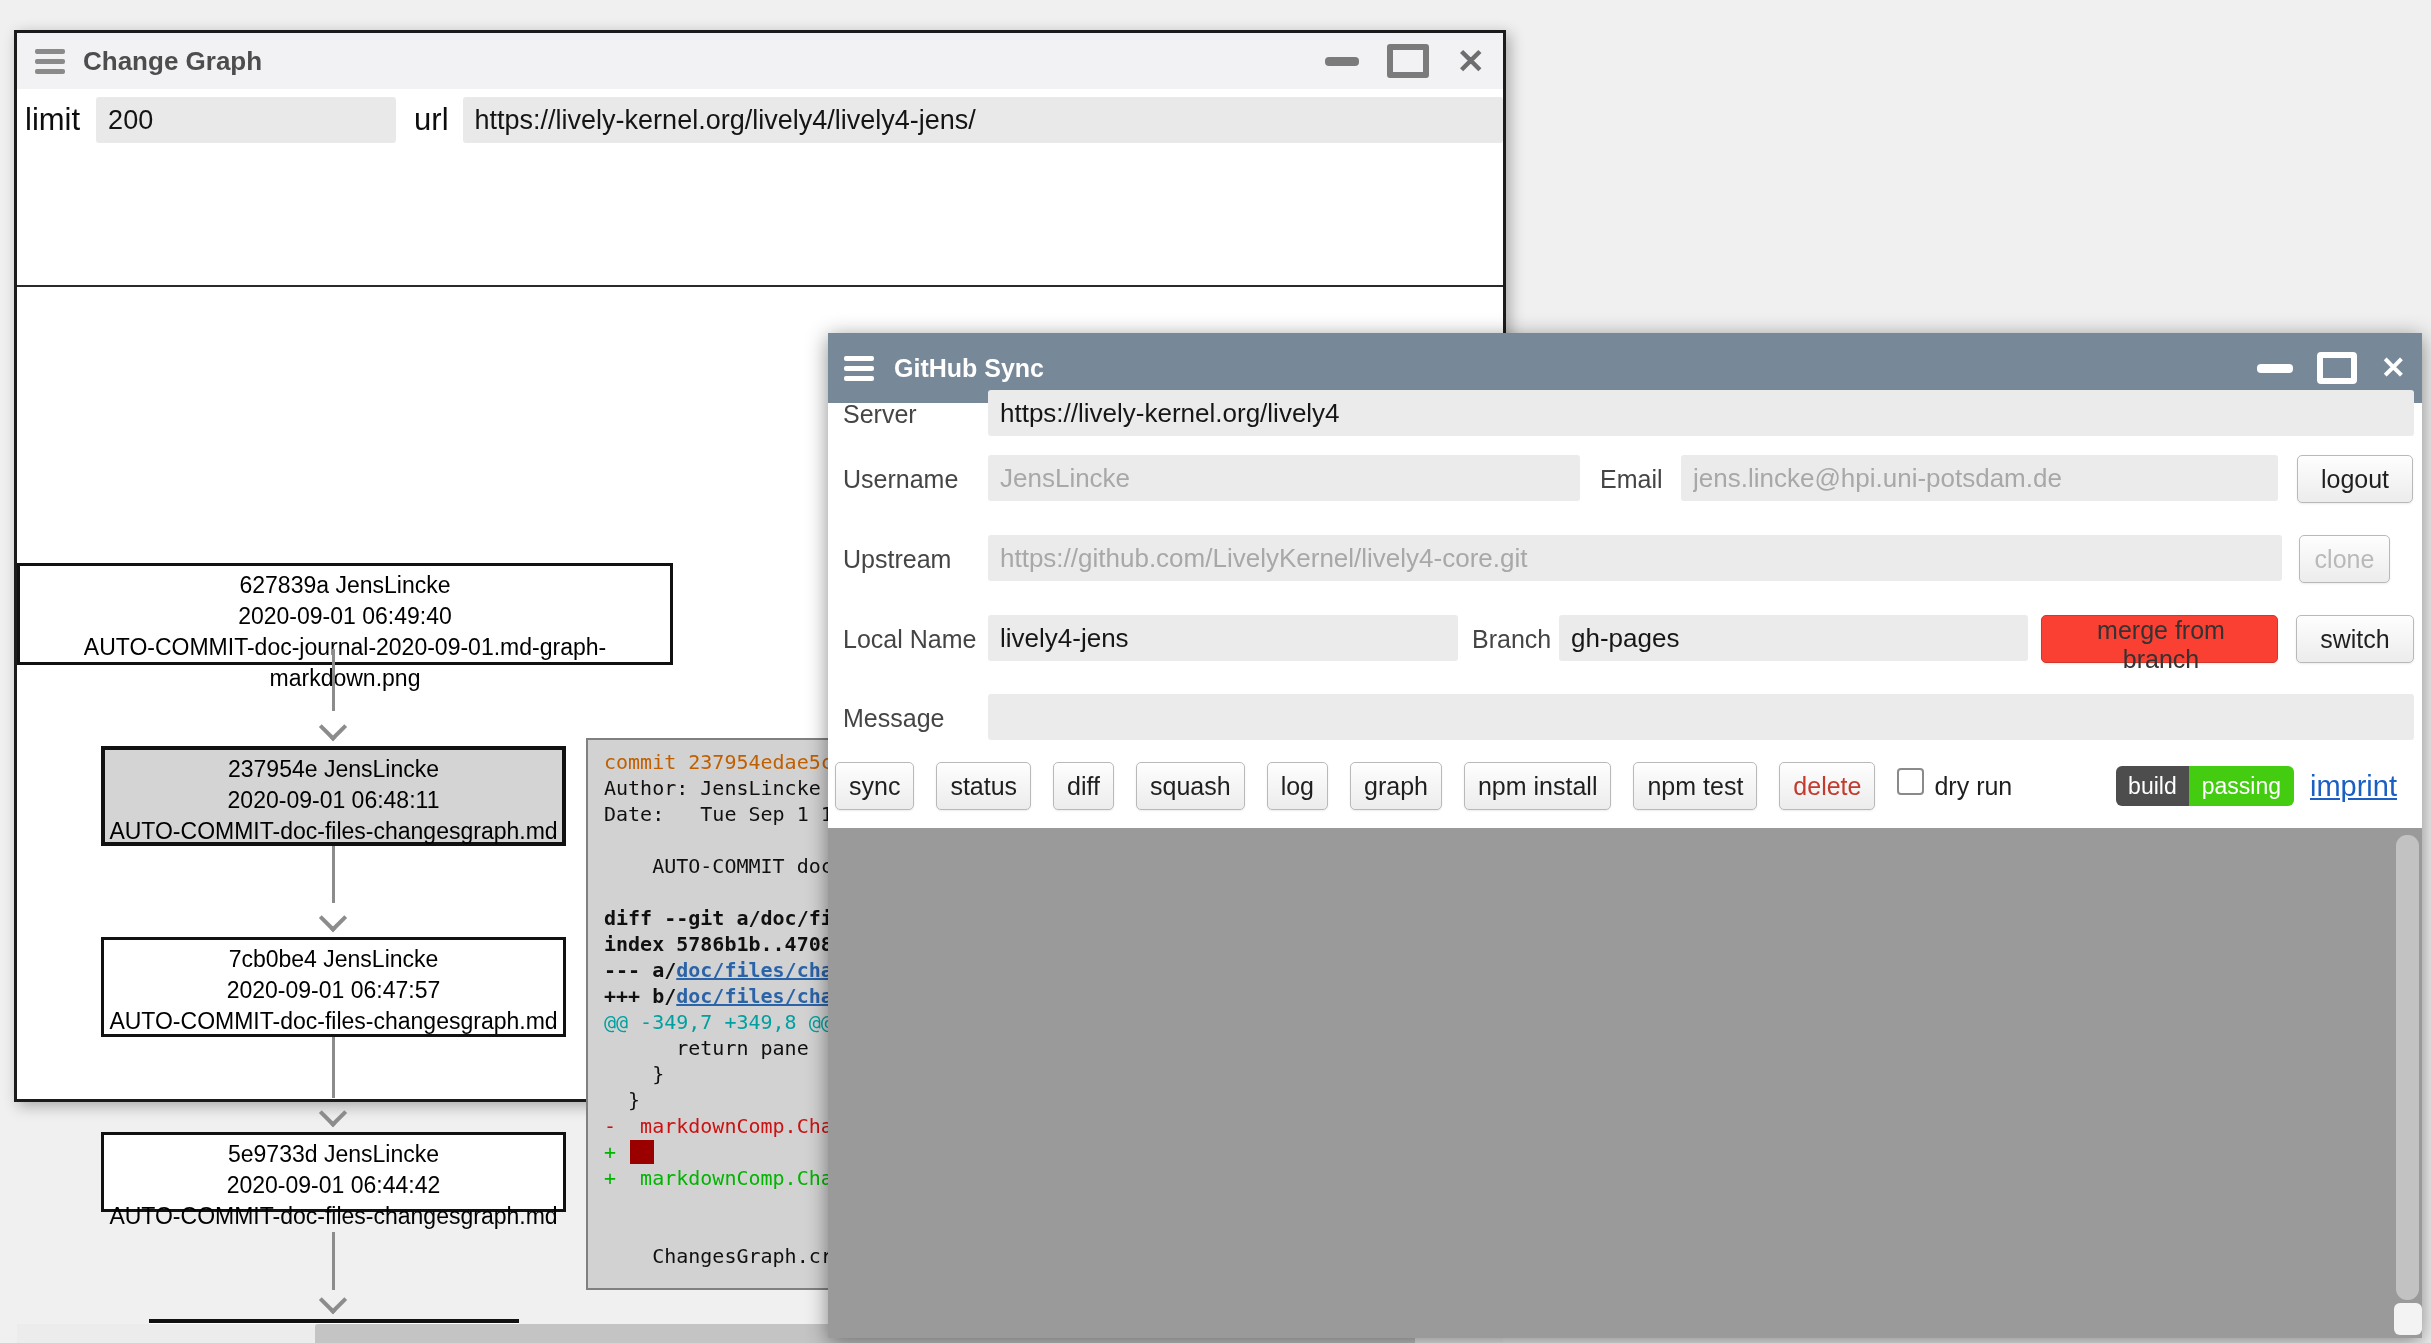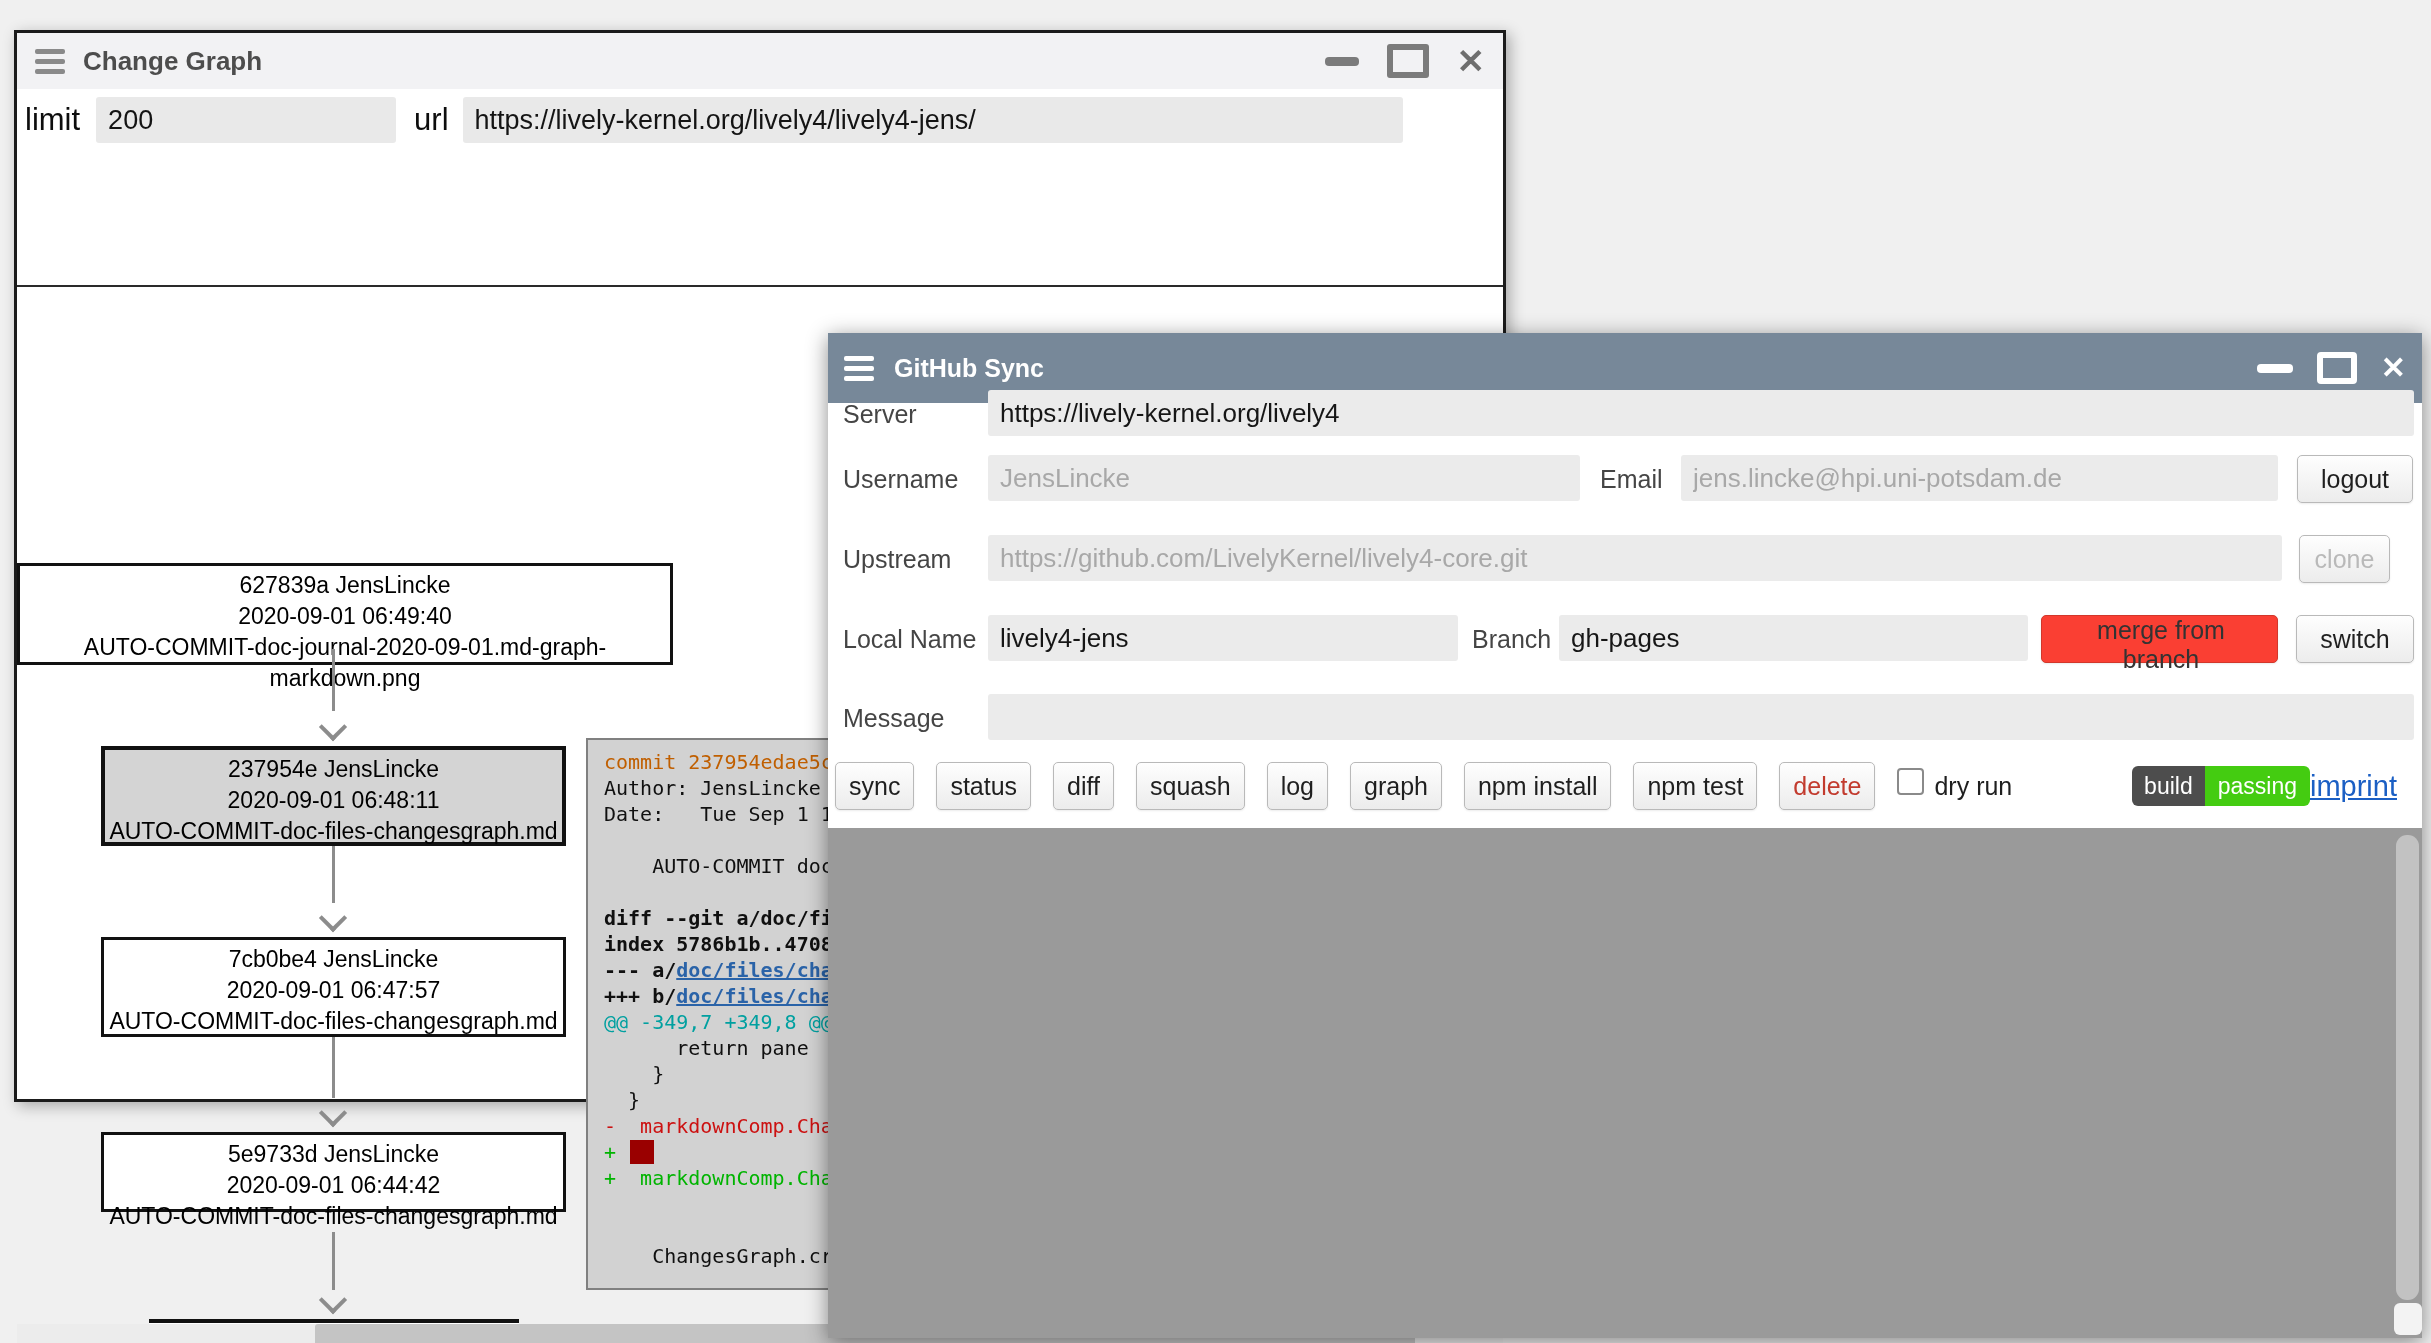--- a/index.html
+++ b/index.html
@@ -22,21 +22,21 @@
   .ic-min { width:34px; height:9px; background:#7b7b7b; border-radius:4px; }
   .ic-max { width:30px; height:22px; border:6px solid #7b7b7b; border-radius:3px; box-sizing:content-box; }
   .ic-close { font-size:34px; font-weight:bold; color:#6e6e6e; line-height:1; }
 
   #cg .fields { display:flex; align-items:center; padding-left:8px; height:62px; }
   .lbl-big { font-size:31px; color:#0d0d0d; }
   .inp { background:#e9e9e9; border:none; border-radius:3px; height:46px;
          font-size:27px; font-family:inherit; color:#141414; padding:0 12px; box-sizing:border-box; }
   #limit-input { width:300px; margin-left:16px; }
   #cg .url-lbl { margin-left:18px; }
-  #url-input { width:940px; margin-left:14px; }
+  #url-input { width:1041px; margin-left:14px; }
 
   .graph-pane { position:absolute; top:252px; left:0; right:0; bottom:0; border-top:2px solid #2a2a2a; background:#fff; }
   .commit-box { position:absolute; background:#fff; border:3px solid #111; text-align:center;
                 font-size:23px; line-height:31px; padding-top:4px; box-sizing:border-box; color:#000; }
   #commit-0 { left:0px;  top:276px;  width:656px; height:102px; }
   #commit-1 { left:84px; top:459px;  width:465px; height:100px; background:#d4d4d4; border-width:4px; }
   #commit-2 { left:84px; top:650px;  width:465px; height:100px; }
   #commit-3 { left:84px; top:845px;  width:465px; height:80px; }
   #commit-4 { left:132px; top:1032px; width:370px; height:30px; border:none; border-top:4px solid #111; }
 
@@ -102,21 +102,21 @@
 
   .btn { background:linear-gradient(#fefefe,#ececec); border:1px solid #b9b9b9; border-radius:5px;
          height:48px; font-size:25px; font-family:inherit; color:#1f1f1f; padding:0 13px;
          box-shadow:0 1px 2px rgba(0,0,0,.08); cursor:pointer; }
   #row-actions { position:absolute; left:7px; top:429px; height:48px; display:flex; gap:22px; align-items:center; }
   #delete-btn { color:#c23b2e; }
   .checkbox { appearance:none; -webkit-appearance:none; width:27px; height:27px; border:2px solid #8a8a8a;
               border-radius:4px; background:#fff; margin:0 0 10px 0; }
   .dry-label { font-size:25px; color:#1f1f1f; margin-left:-12px; }
 
-  #row-status { position:absolute; right:25px; top:429px; height:48px; display:flex; align-items:center; }
+  #row-status { position:absolute; right:25px; top:429px; height:48px; display:flex; gap:16px; align-items:center; }
   .badge { display:flex; border-radius:6px; overflow:hidden; color:#fff; font-size:23px; height:40px; }
   .badge .b-left  { background:#4d4d4d; padding:0 12px; display:flex; align-items:center; }
   .badge .b-right { background:#44cc11; padding:0 13px; display:flex; align-items:center; }
   .imprint { font-size:29px; color:#1b5fc4; text-decoration:underline; cursor:pointer; }
 
   .gh-content { position:absolute; top:495px; left:0; right:0; bottom:0; background:#9a9a9a; }
   .vthumb  { position:absolute; right:3px; top:7px; width:23px; height:465px; background:#c2c2c2; border-radius:11px; }
   .vcorner { position:absolute; right:0px; bottom:3px; width:28px; height:32px; background:#f3f3f3; border-radius:6px; }
 </style>
 </head>

